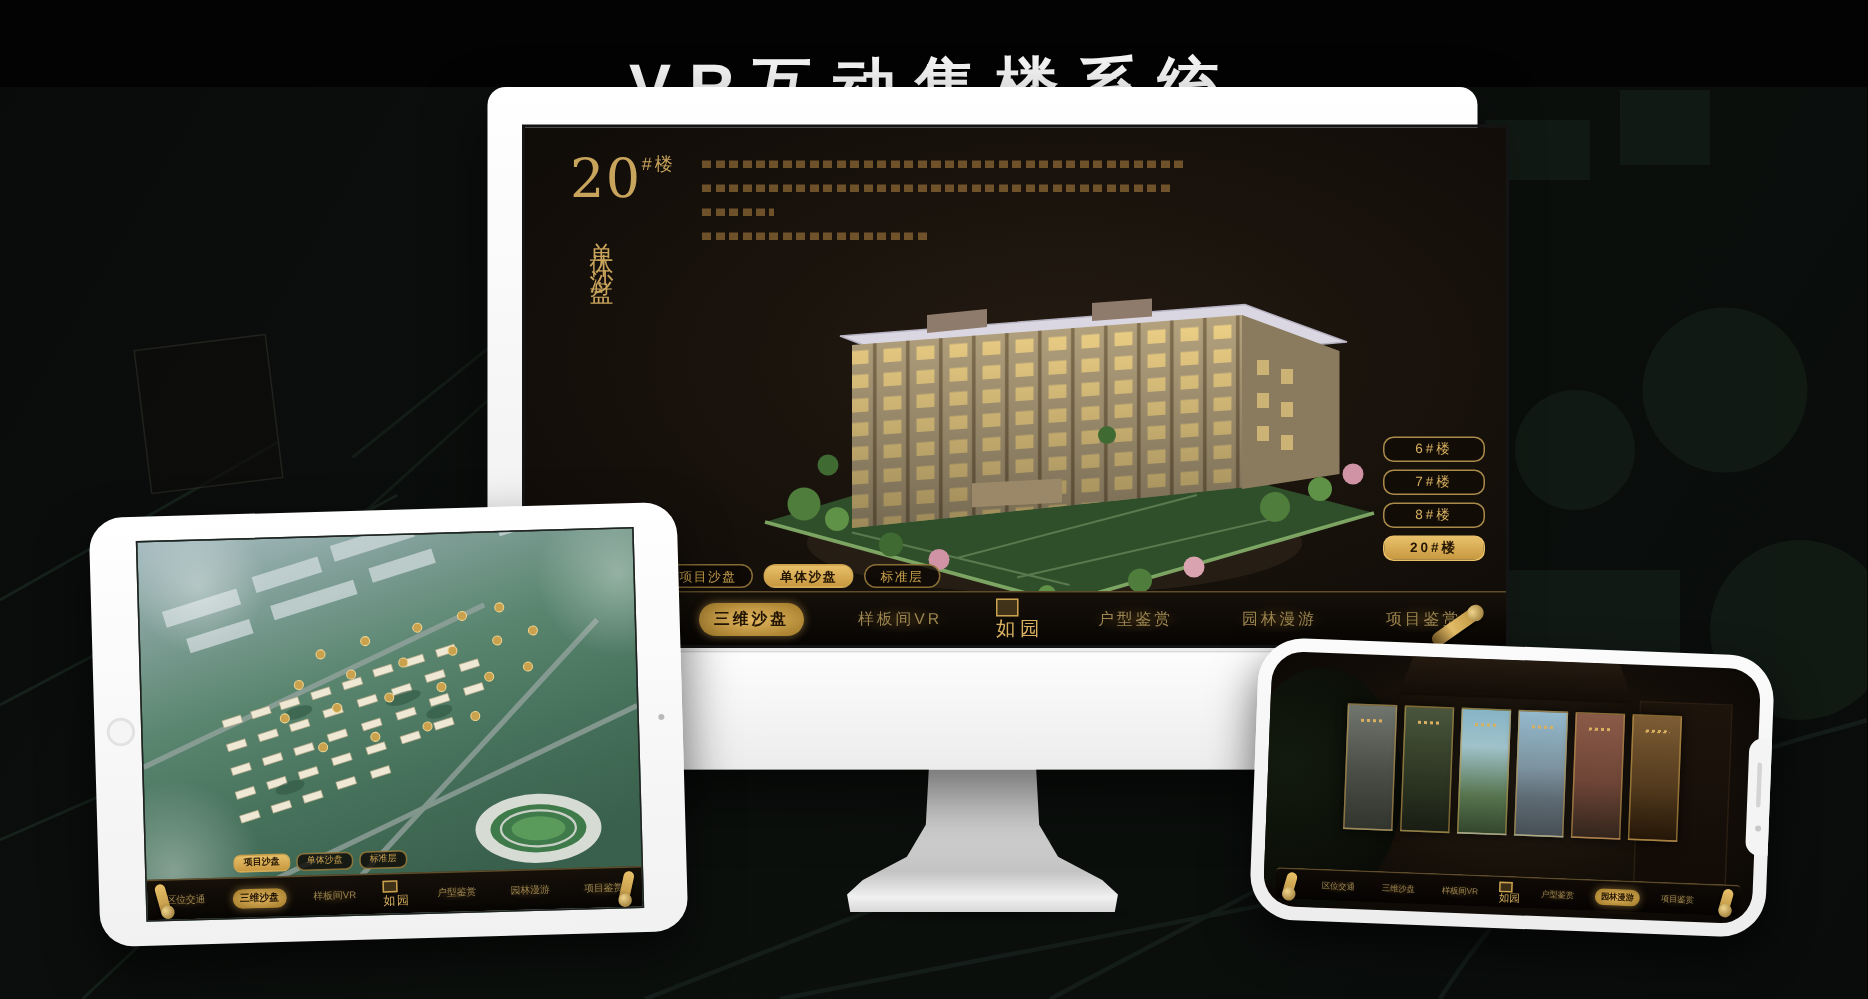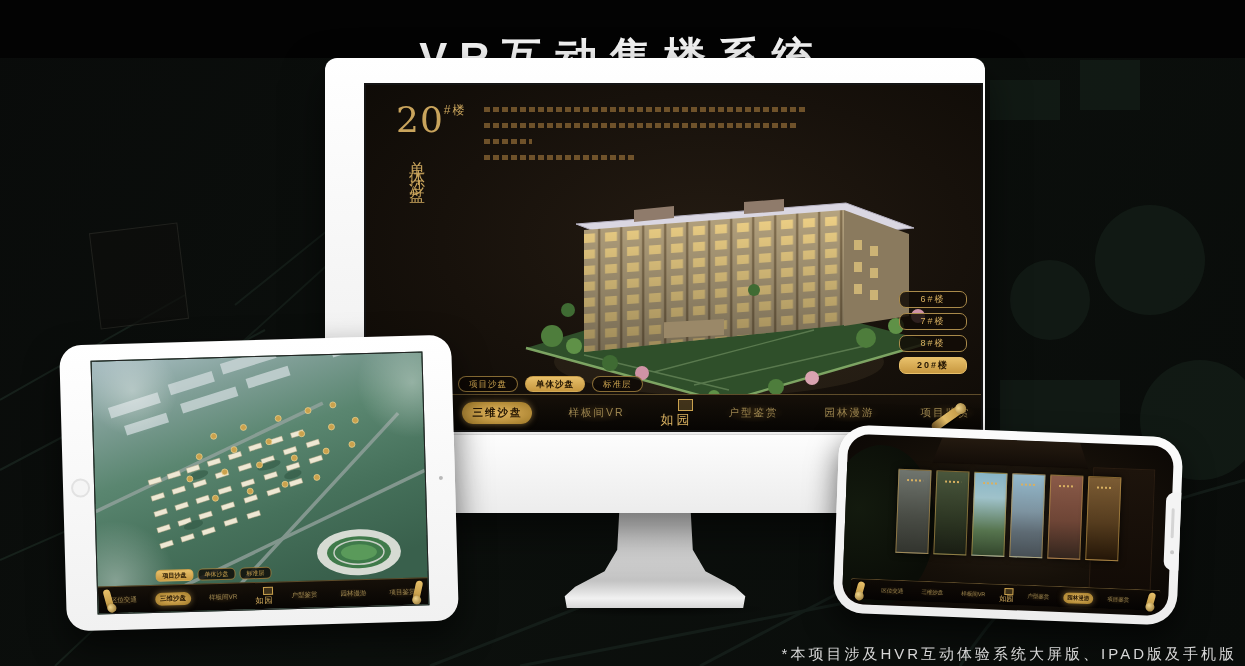--- a/index.html
+++ b/index.html
@@ -11,23 +11,23 @@
 
   .poster-title{position:absolute;left:0;top:2px;width:100%;text-align:center;z-index:3;
     color:#f4f4f4;font-size:42px;font-weight:700;letter-spacing:12px;}
   .poster-footnote{position:absolute;right:8px;bottom:2px;z-index:40;
     color:#d6d6d6;font-size:15px;letter-spacing:3px;}
 
   
   .monitor{position:absolute;left:325px;top:58px;width:660px;height:455px;z-index:10;
     background:linear-gradient(180deg,#ffffff 0%,#f3f3f3 60%,#e9e9e9 100%);
     border-radius:12px 12px 4px 4px;box-shadow:0 18px 40px rgba(0,0,0,.55);}
-  .monitor-screen{position:absolute;left:39px;top:25px;width:615px;height:345px;
+  .monitor-screen{position:absolute;left:23px;top:25px;width:615px;height:345px;
     background:radial-gradient(ellipse at 55% 45%,#241b12 0%,#17110b 55%,#0d0a06 100%);
-    border:2px solid #141414;box-sizing:content-box;overflow:hidden;}
+    border:2px solid #141414;box-sizing:content-box;overflow:hidden;padding-left:39px;}
   .monitor-chin{position:absolute;left:0;bottom:0;width:100%;height:78px;
     background:linear-gradient(180deg,#fdfdfd,#ececec);border-top:1px solid #d9d9d9;
     border-radius:0 0 4px 4px;}
   .stand{position:absolute;left:550px;top:511px;width:210px;height:97px;z-index:9;
     background:linear-gradient(180deg,#e9e9e9 0%,#d2d2d2 50%,#c3c3c3 72%,#f1f1f1 90%,#d7d7d7 100%);
     clip-path:polygon(33% 0,67% 0,68% 40%,74% 62%,88% 78%,93% 88%,92% 100%,8% 100%,7% 88%,12% 78%,26% 62%,32% 40%);}
   .stand-shadow{position:absolute;left:538px;top:601px;width:234px;height:16px;z-index:8;
     background:radial-gradient(ellipse,rgba(0,0,0,.55),transparent 70%);}
 
   
@@ -48,21 +48,21 @@
   .pill{height:14px;line-height:14px;padding:0 10px;font-size:8.5px;letter-spacing:1px;border-radius:8px;
     color:#caa24e;background:rgba(12,8,4,.8);border:1px solid rgba(201,162,78,.65);cursor:pointer;}
   .pill.sel{background:linear-gradient(180deg,#e8c06a,#c79840);color:#241603;font-weight:700;}
   .menubar{position:absolute;left:0;right:0;bottom:0;height:35px;
     background:linear-gradient(180deg,#161009,#070503);border-top:1px solid rgba(201,163,92,.45);
     display:flex;align-items:center;justify-content:center;gap:26px;}
   .menu-item{font-size:10.5px;letter-spacing:2px;color:#9c854f;padding:4px 10px;cursor:pointer;
     background:radial-gradient(closest-side,rgba(66,48,20,.55),transparent 85%);white-space:nowrap;}
   .menu-item.sel{background:radial-gradient(ellipse,#e3b65f 0%,#a8812f 85%);border-radius:14px;
     color:#231503;font-weight:700;box-shadow:0 0 6px rgba(227,182,95,.5);}
-  .menu-logo{display:flex;flex-direction:column;align-items:flex-end;line-height:1;}
+  .menu-logo{display:flex;flex-direction:column;align-items:flex-start;line-height:1;}
   .seal{width:13px;height:10px;border:1px solid #caa24e;background:rgba(202,162,78,.25);margin-bottom:2px;}
   .menu-logo-text{font-family:"DejaVu Serif",serif;font-size:13px;letter-spacing:3px;color:#d8b060;}
   .scroll{position:absolute;right:14px;bottom:8px;width:38px;height:9px;border-radius:5px;cursor:pointer;
     background:linear-gradient(90deg,#6b4e1f,#e9c16a 40%,#caa24e 75%,#7a5a24);transform:rotate(-35deg);
     box-shadow:0 1px 2px #000;}
   .scroll::after{content:"";position:absolute;right:-2px;top:-1px;width:11px;height:11px;border-radius:50%;
     background:radial-gradient(circle at 35% 35%,#f0d48a,#8a6a2a);}
 
   
   .tablet{position:absolute;left:63px;top:340px;width:392px;height:286px;z-index:30;
@@ -428,14 +428,13 @@
         <div class="scroll v ph-l"></div>
         <div class="scroll v ph-r"></div>
       </div>
     </div>
     <div class="notch">
       <div class="spk"></div>
       <div class="cam"></div>
     </div>
   </div>
 
-  <div class="poster-footnote">*本项目涉及HVR互动体验系统大屏版、IPAD版及手机版</div>
 </div>
 
 </body></html>

